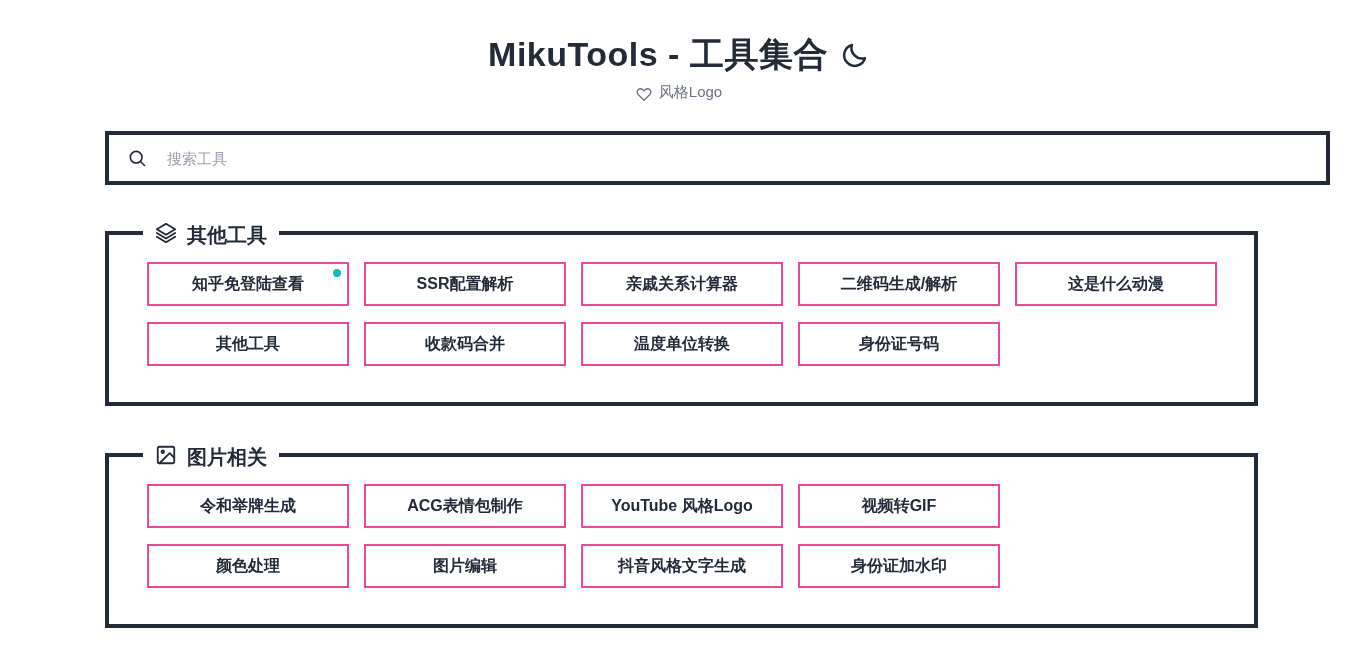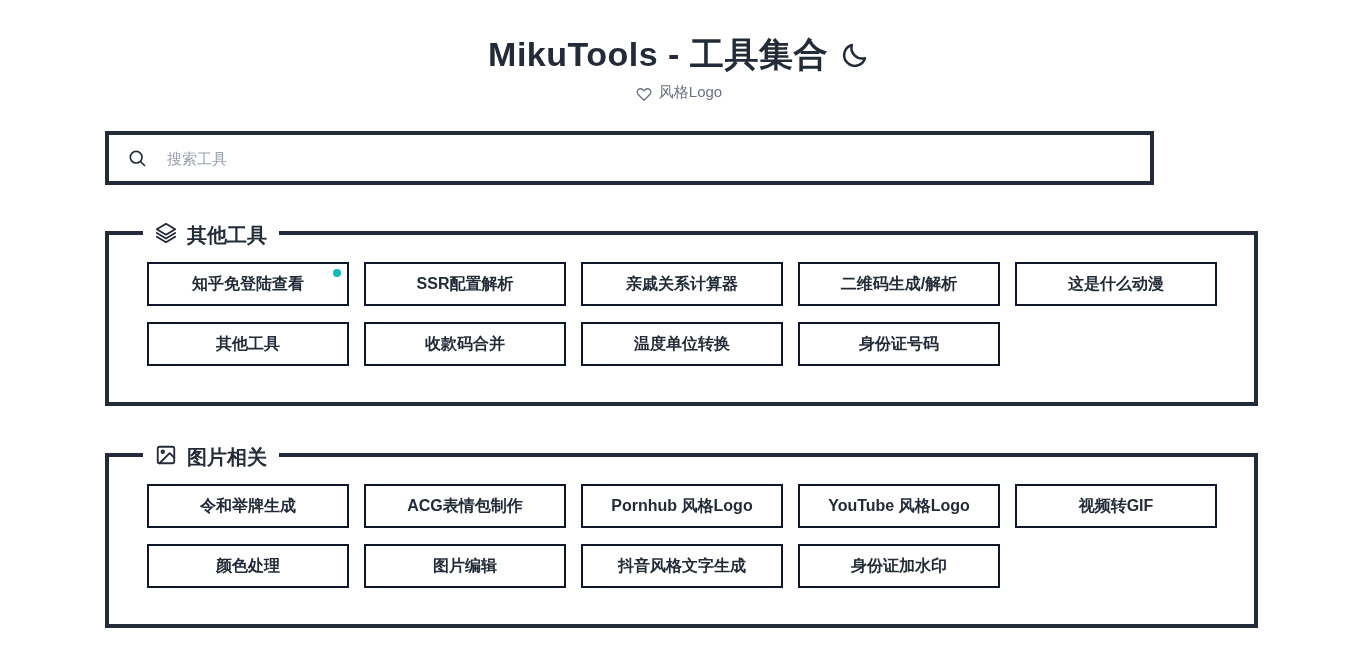--- a/index.html
+++ b/index.html
@@ -60,21 +60,21 @@
     height: 16px;
     position: relative;
     top: 1px;
   }
 
   
   .search-wrap {
     position: absolute;
     left: 105px;
     top: 131px;
-    width: 1049px;
+    width: 1225px;
     height: 54px;
     box-sizing: border-box;
     border: 4px solid #232b38;
     background: #ffffff;
     display: flex;
     align-items: center;
     padding: 12px 18px;
   }
   .search-icon {
     width: 20px;
@@ -133,21 +133,21 @@
     padding-left: 38px;
     margin-top: 16px;
   }
   .btn-row.first { margin-top: 18px; }
 
   .tool-btn {
     position: relative;
     width: 202px;
     height: 44px;
     box-sizing: border-box;
-    border: 2px solid #0f172a;
+    border: 2px solid #ec4899;
     background: #ffffff;
     color: #232b38;
     font-size: 16px;
     font-weight: bold;
     font-family: "Liberation Sans", "DejaVu Sans", sans-serif;
     display: flex;
     align-items: center;
     justify-content: center;
     cursor: pointer;
     padding: 0 4px;
@@ -257,23 +257,20 @@
     </legend>
 
     <div class="btn-row first">
       <button class="tool-btn">
         <span>令和举牌生成</span>
       </button>
       <button class="tool-btn">
         <span>ACG表情包制作</span>
       </button>
       <button class="tool-btn">
-        <span>Pornhub 风格Logo</span>
-      </button>
-      <button class="tool-btn">
         <span>YouTube 风格Logo</span>
       </button>
       <button class="tool-btn">
         <span>视频转GIF</span>
       </button>
     </div>
 
     <div class="btn-row">
       <button class="tool-btn">
         <span>颜色处理</span>

